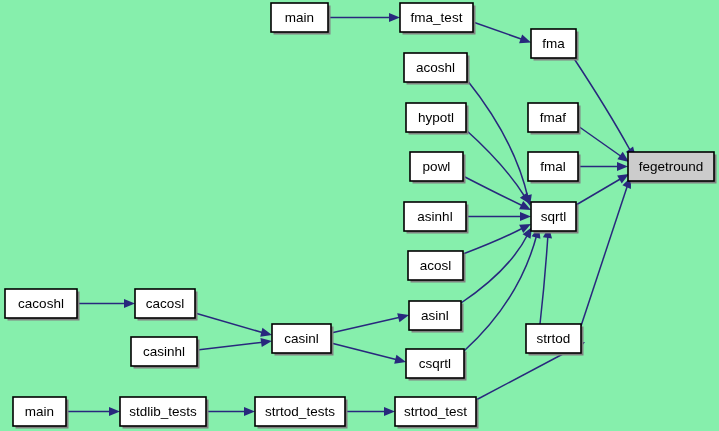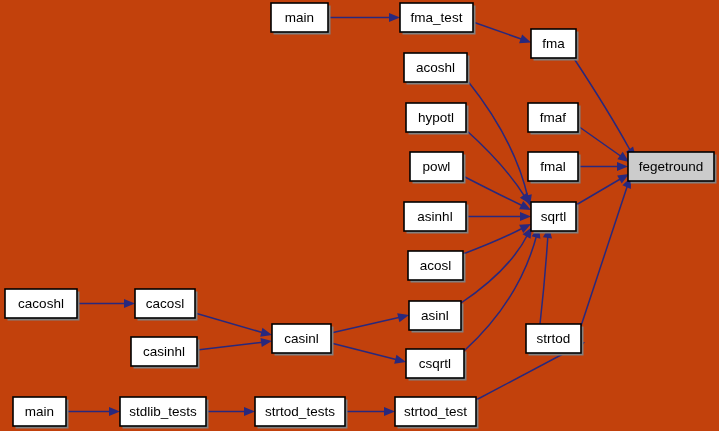--- a/index.html
+++ b/index.html
@@ -4,21 +4,21 @@
 <style>
   html, body {
     margin: 0;
     padding: 0;
     background: #ffffff;
   }
   #graph-root {
     position: relative;
     width: 719px;
     height: 431px;
-    background: #c2410c;
+    background: #86efac;
     font-family: "Liberation Sans", sans-serif;
     overflow: hidden;
   }
   svg#graph-canvas {
     position: absolute;
     left: 0;
     top: 0;
     width: 719px;
     height: 431px;
   }

